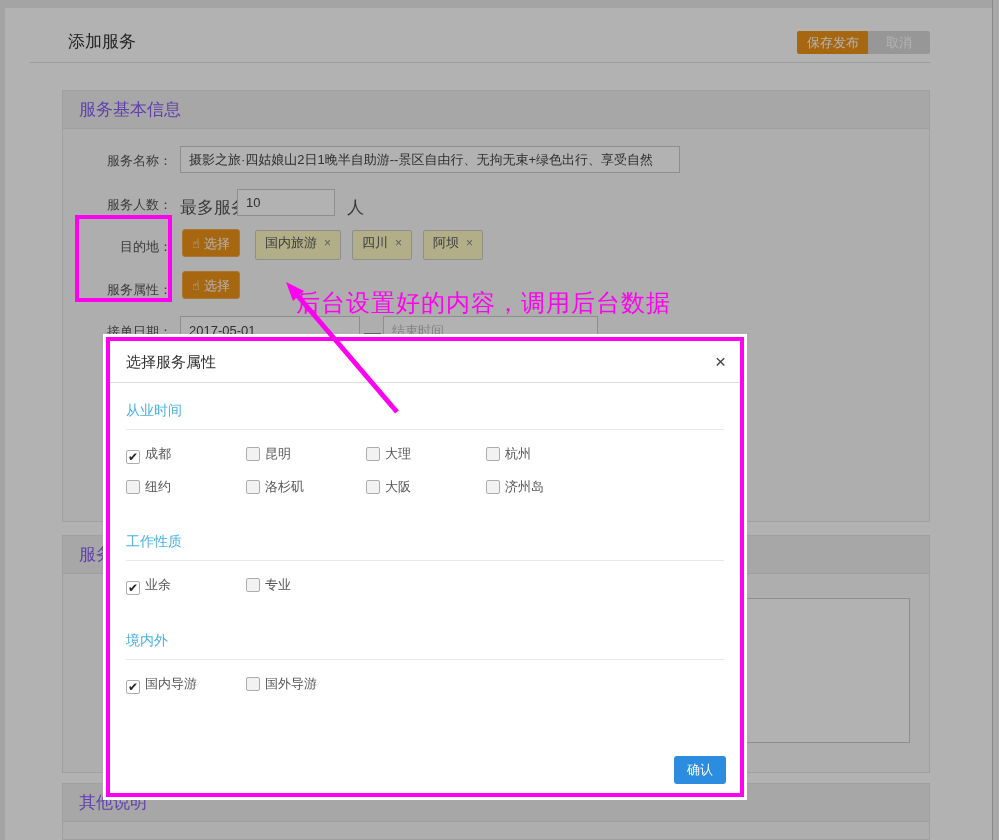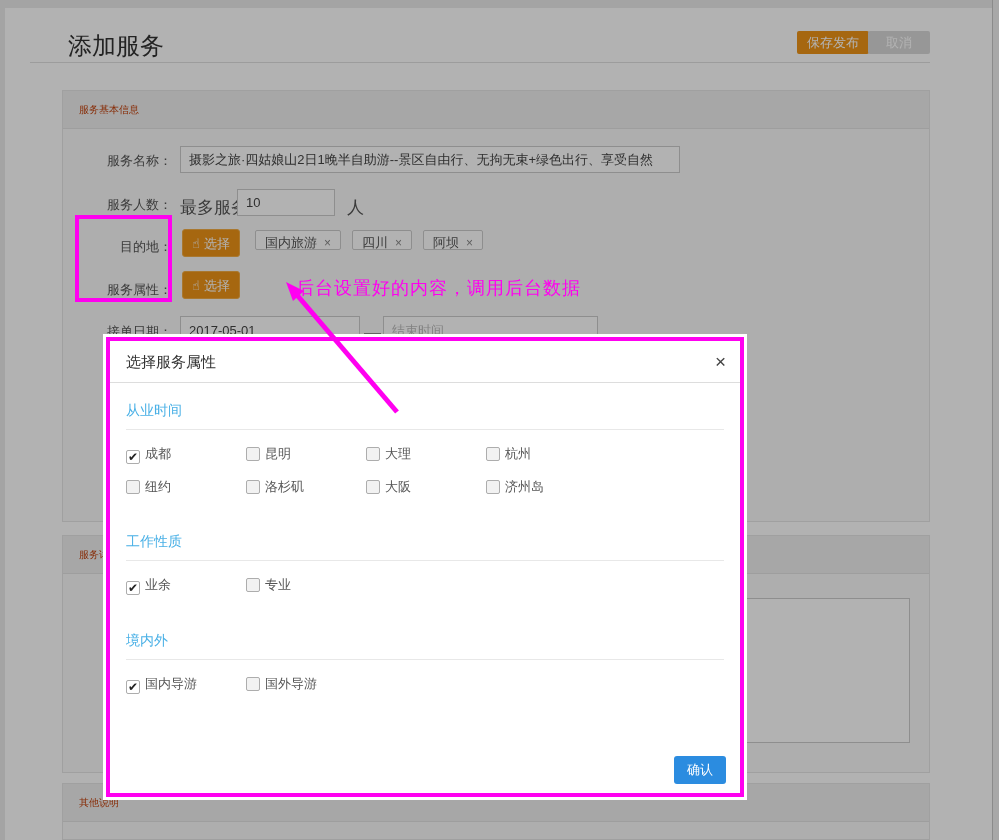--- a/index.html
+++ b/index.html
@@ -8,44 +8,44 @@
     position:relative;
     font-family:"Liberation Sans","DejaVu Sans",sans-serif;
     background:#ebebeb;
     overflow:hidden;
     color:#555;
   }
   .abs { position:absolute; }
 
   
   .card { left:5px; top:8px; width:987px; height:832px; background:#fff; }
-  .page-title { left:68px; top:30px; font-size:24px; color:#333; }
+  .page-title { left:68px; top:30px; font-size:17px; color:#333; }
   .top-divider { left:30px; top:62px; width:900px; border-top:1px solid #e0e0e0; }
   .btn { display:inline-block; text-align:center; font-size:13px; border-radius:2px; cursor:pointer; }
   .btn-save { left:797px; top:31px; height:23px; line-height:23px; padding:0 10px; background:#ee9418; color:#fff; }
   .btn-cancel { left:868px; top:31px; height:23px; line-height:23px; width:62px; background:#d9d9d9; color:#fff; }
 
   .section { background:#fafafa; border:1px solid #e5e5e5; }
-  .section-head { height:38px; line-height:38px; padding-left:16px; background:#f0f0f0; border-bottom:1px solid #e2e2e2; font-size:10px; color:#c2410c; }
+  .section-head { height:38px; line-height:38px; padding-left:16px; background:#f0f0f0; border-bottom:1px solid #e2e2e2; font-size:17px; color:#8b5cf6; }
   .sec-basic { left:62px; top:90px; width:868px; height:432px; }
   .sec-detail { left:62px; top:535px; width:868px; height:238px; }
   .sec-other { left:62px; top:783px; width:868px; height:57px; }
   .editor-box { left:120px; top:598px; width:790px; height:145px; background:#fff; border:1px solid #ccc; }
 
   .flabel { width:96px; text-align:right; font-size:13px; color:#555; }
   .ftext { font-size:17px; color:#555; }
   input.fi { border:1px solid #ccc; background:#fff; font-size:13px; color:#444; padding:0 8px;
              font-family:"Liberation Sans","DejaVu Sans",sans-serif; }
   input.fi::placeholder { color:#bbb; }
 
   .choose-btn { height:28px; line-height:28px; padding:0 9px; background:#ee9418; color:#fff;
                 border:1px solid #f3ad45; border-radius:3px; font-size:13px; cursor:pointer; }
   .choose-btn .hand { font-size:13px; margin-right:4px; }
-  .tag { display:inline-block; height:20px; line-height:24px; padding:0 9px; margin-right:11px;
-         background:#ffffff; border:1px solid #ccc; border-radius:2px; font-size:13px; color:#555; }
+  .tag { display:inline-block; height:30px; line-height:24px; padding:0 9px; margin-right:11px;
+         background:#fef9c3; border:1px solid #ccc; border-radius:2px; font-size:13px; color:#555; }
   .tag .x { margin-left:7px; color:#888; font-size:12px; cursor:pointer; }
 
   
   .dim { left:0; top:0; width:999px; height:840px; background:rgba(0,0,0,0.30); z-index:10; }
 
   
   .modal { left:106px; top:337px; width:638px; height:460px; background:#fff;
            border:4px solid #ff00f0; box-shadow:0 0 0 3px #ffffff; z-index:20; }
   .modal-head { height:42px; line-height:42px; padding:0 16px; font-size:15px; color:#333;
                 border-bottom:1px solid #ddd; position:relative; }
@@ -59,21 +59,21 @@
   .cb { display:inline-block; width:14px; height:14px; border:1px solid #adadad; border-radius:2px;
         background:#f2f2f2; vertical-align:-3px; margin-right:5px; text-align:center;
         line-height:12px; font-size:12px; color:#222; }
   .cb.checked { background:#fff; }
   .confirm-btn { position:absolute; right:14px; bottom:9px; width:52px; height:28px; line-height:28px;
                  text-align:center; background:#2b8ce0; color:#fff; font-size:13px; border-radius:3px; cursor:pointer; }
 
   
   .anno { z-index:30; }
   .anno-rect { left:75px; top:215px; width:97px; height:87px; border:4px solid #ff00f0; background:transparent; }
-  .anno-text { left:296px; top:276px; font-size:18px; color:#ff00f0; letter-spacing:1px; }
+  .anno-text { left:296px; top:287px; font-size:24px; color:#ff00f0; letter-spacing:1px; }
   .anno-svg { left:0; top:0; width:999px; height:840px; pointer-events:none; }
 
   
   .scrollbar { right:0; top:0; width:7px; height:840px; background:#f1f1f1; border-left:1px solid #c8c8c8; z-index:5; }
 </style>
 </head>
 <body>
 
 <div class="abs card"></div>
 

